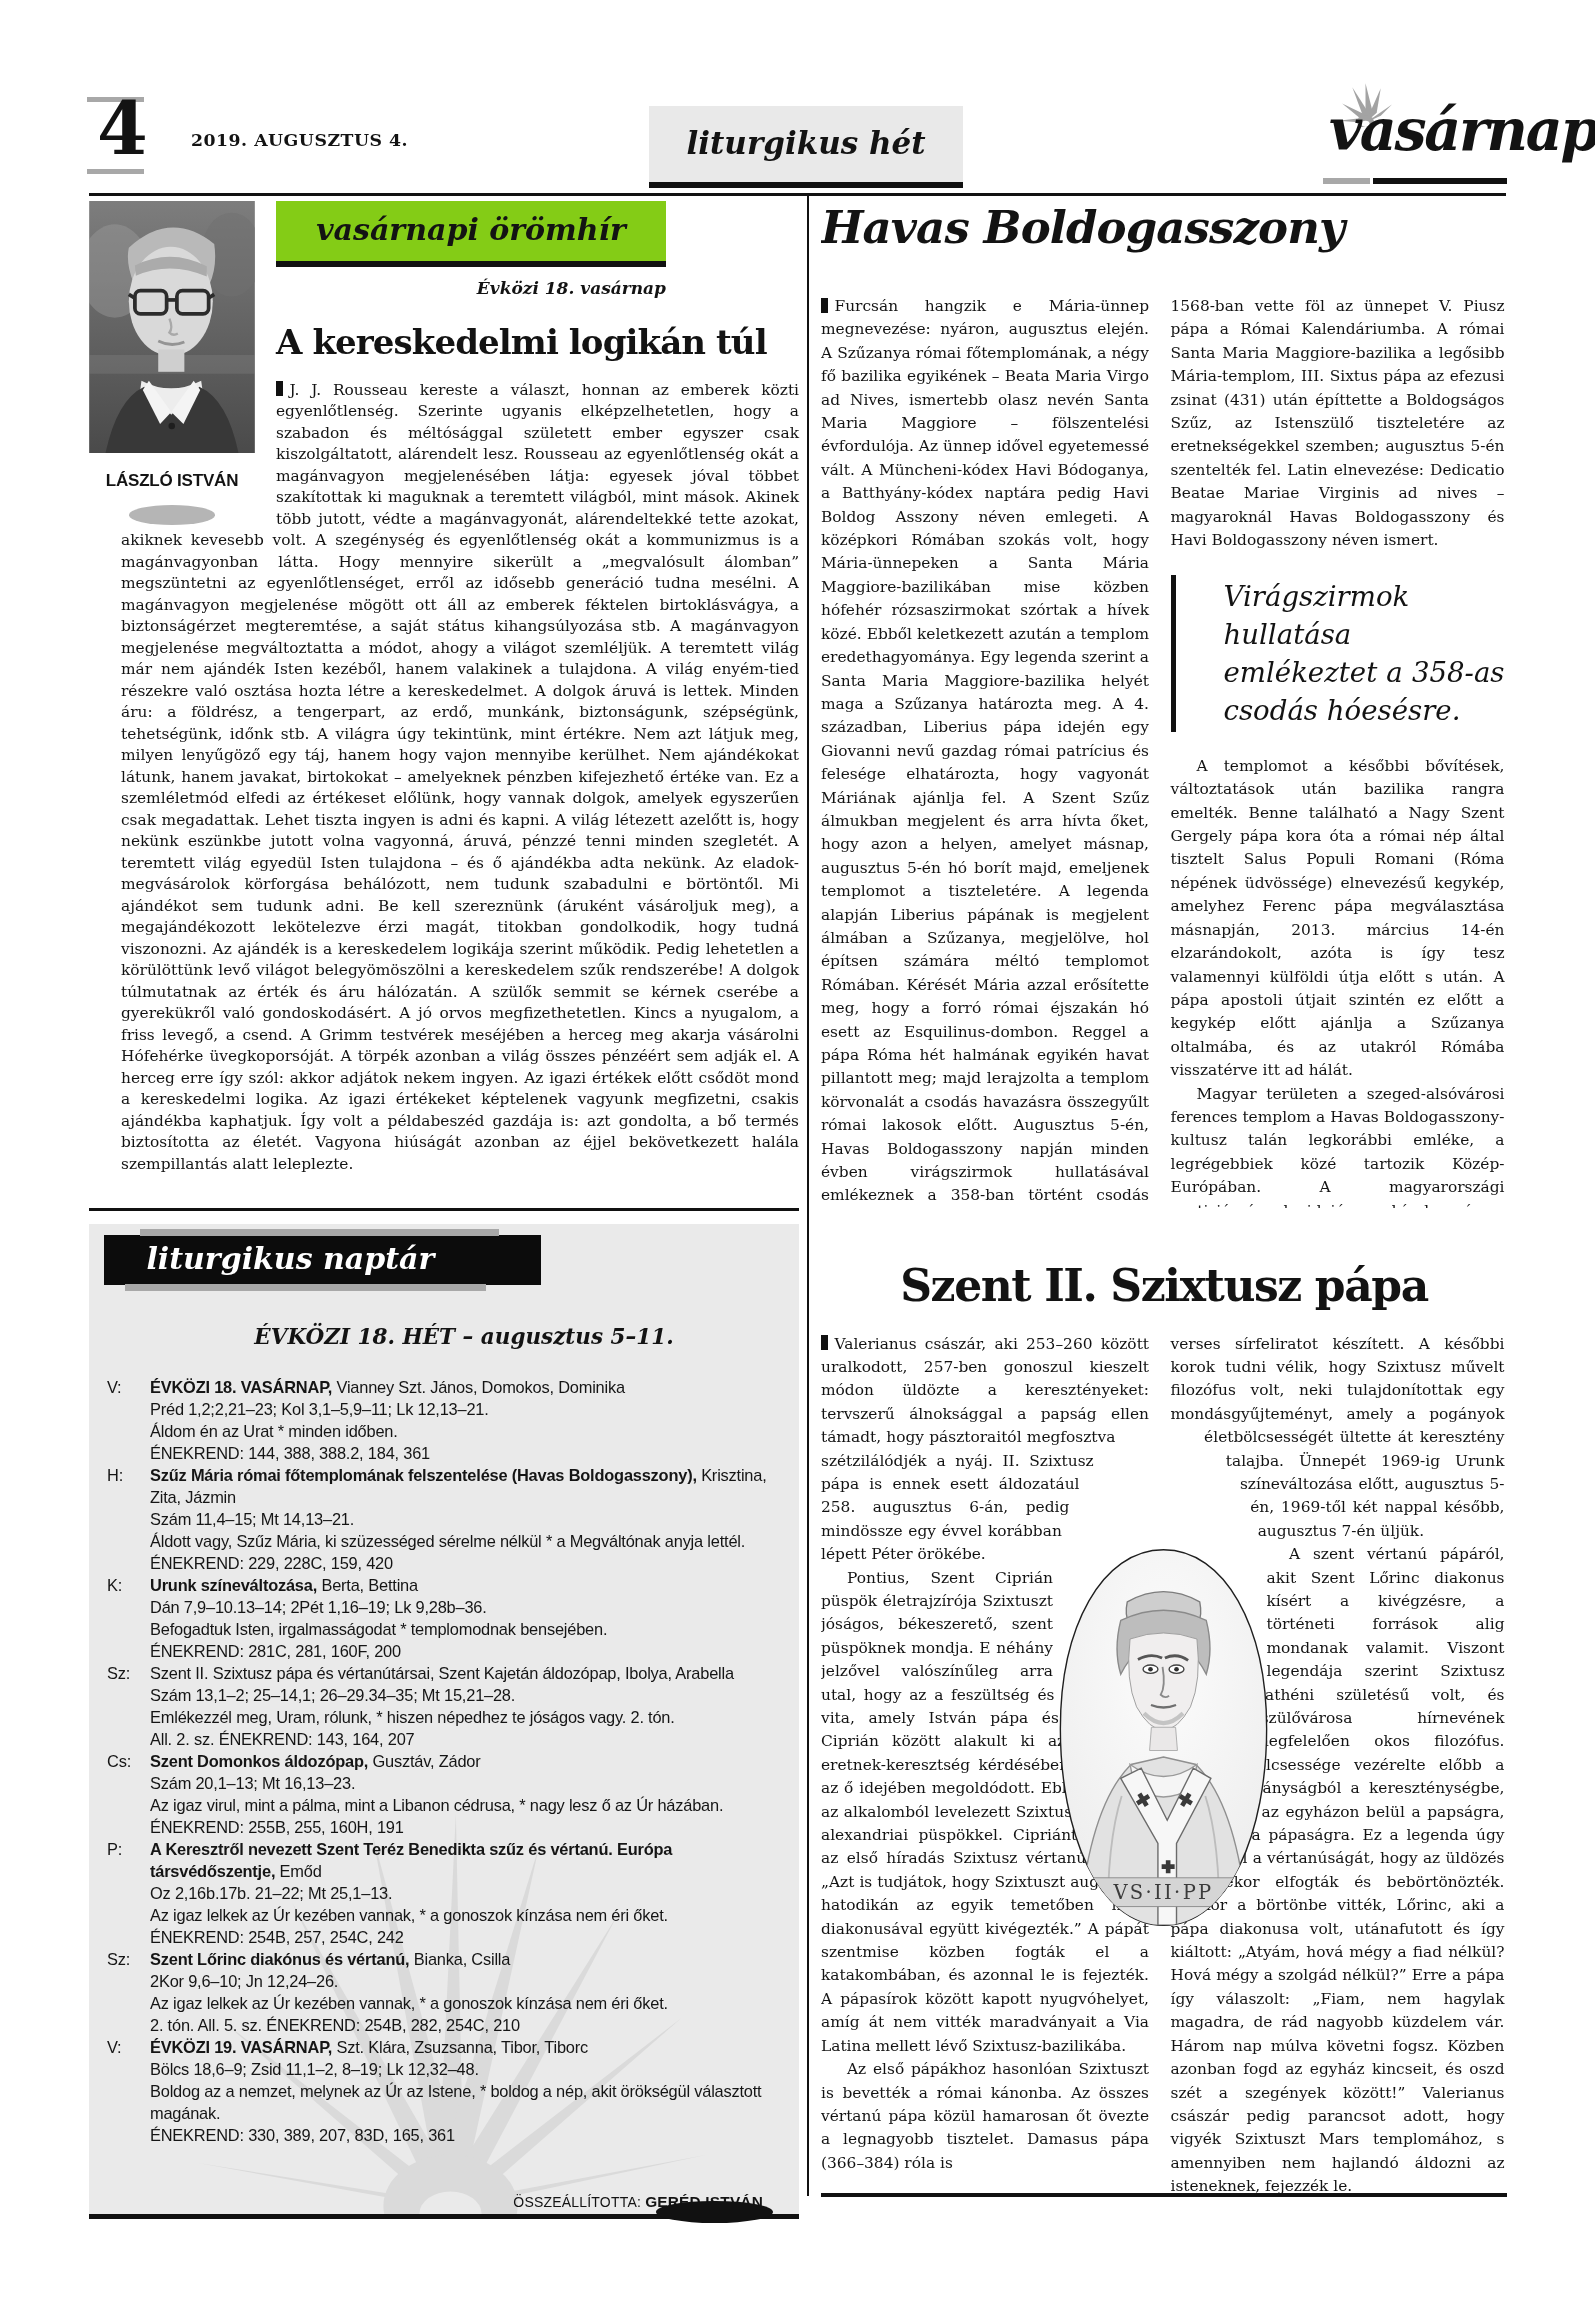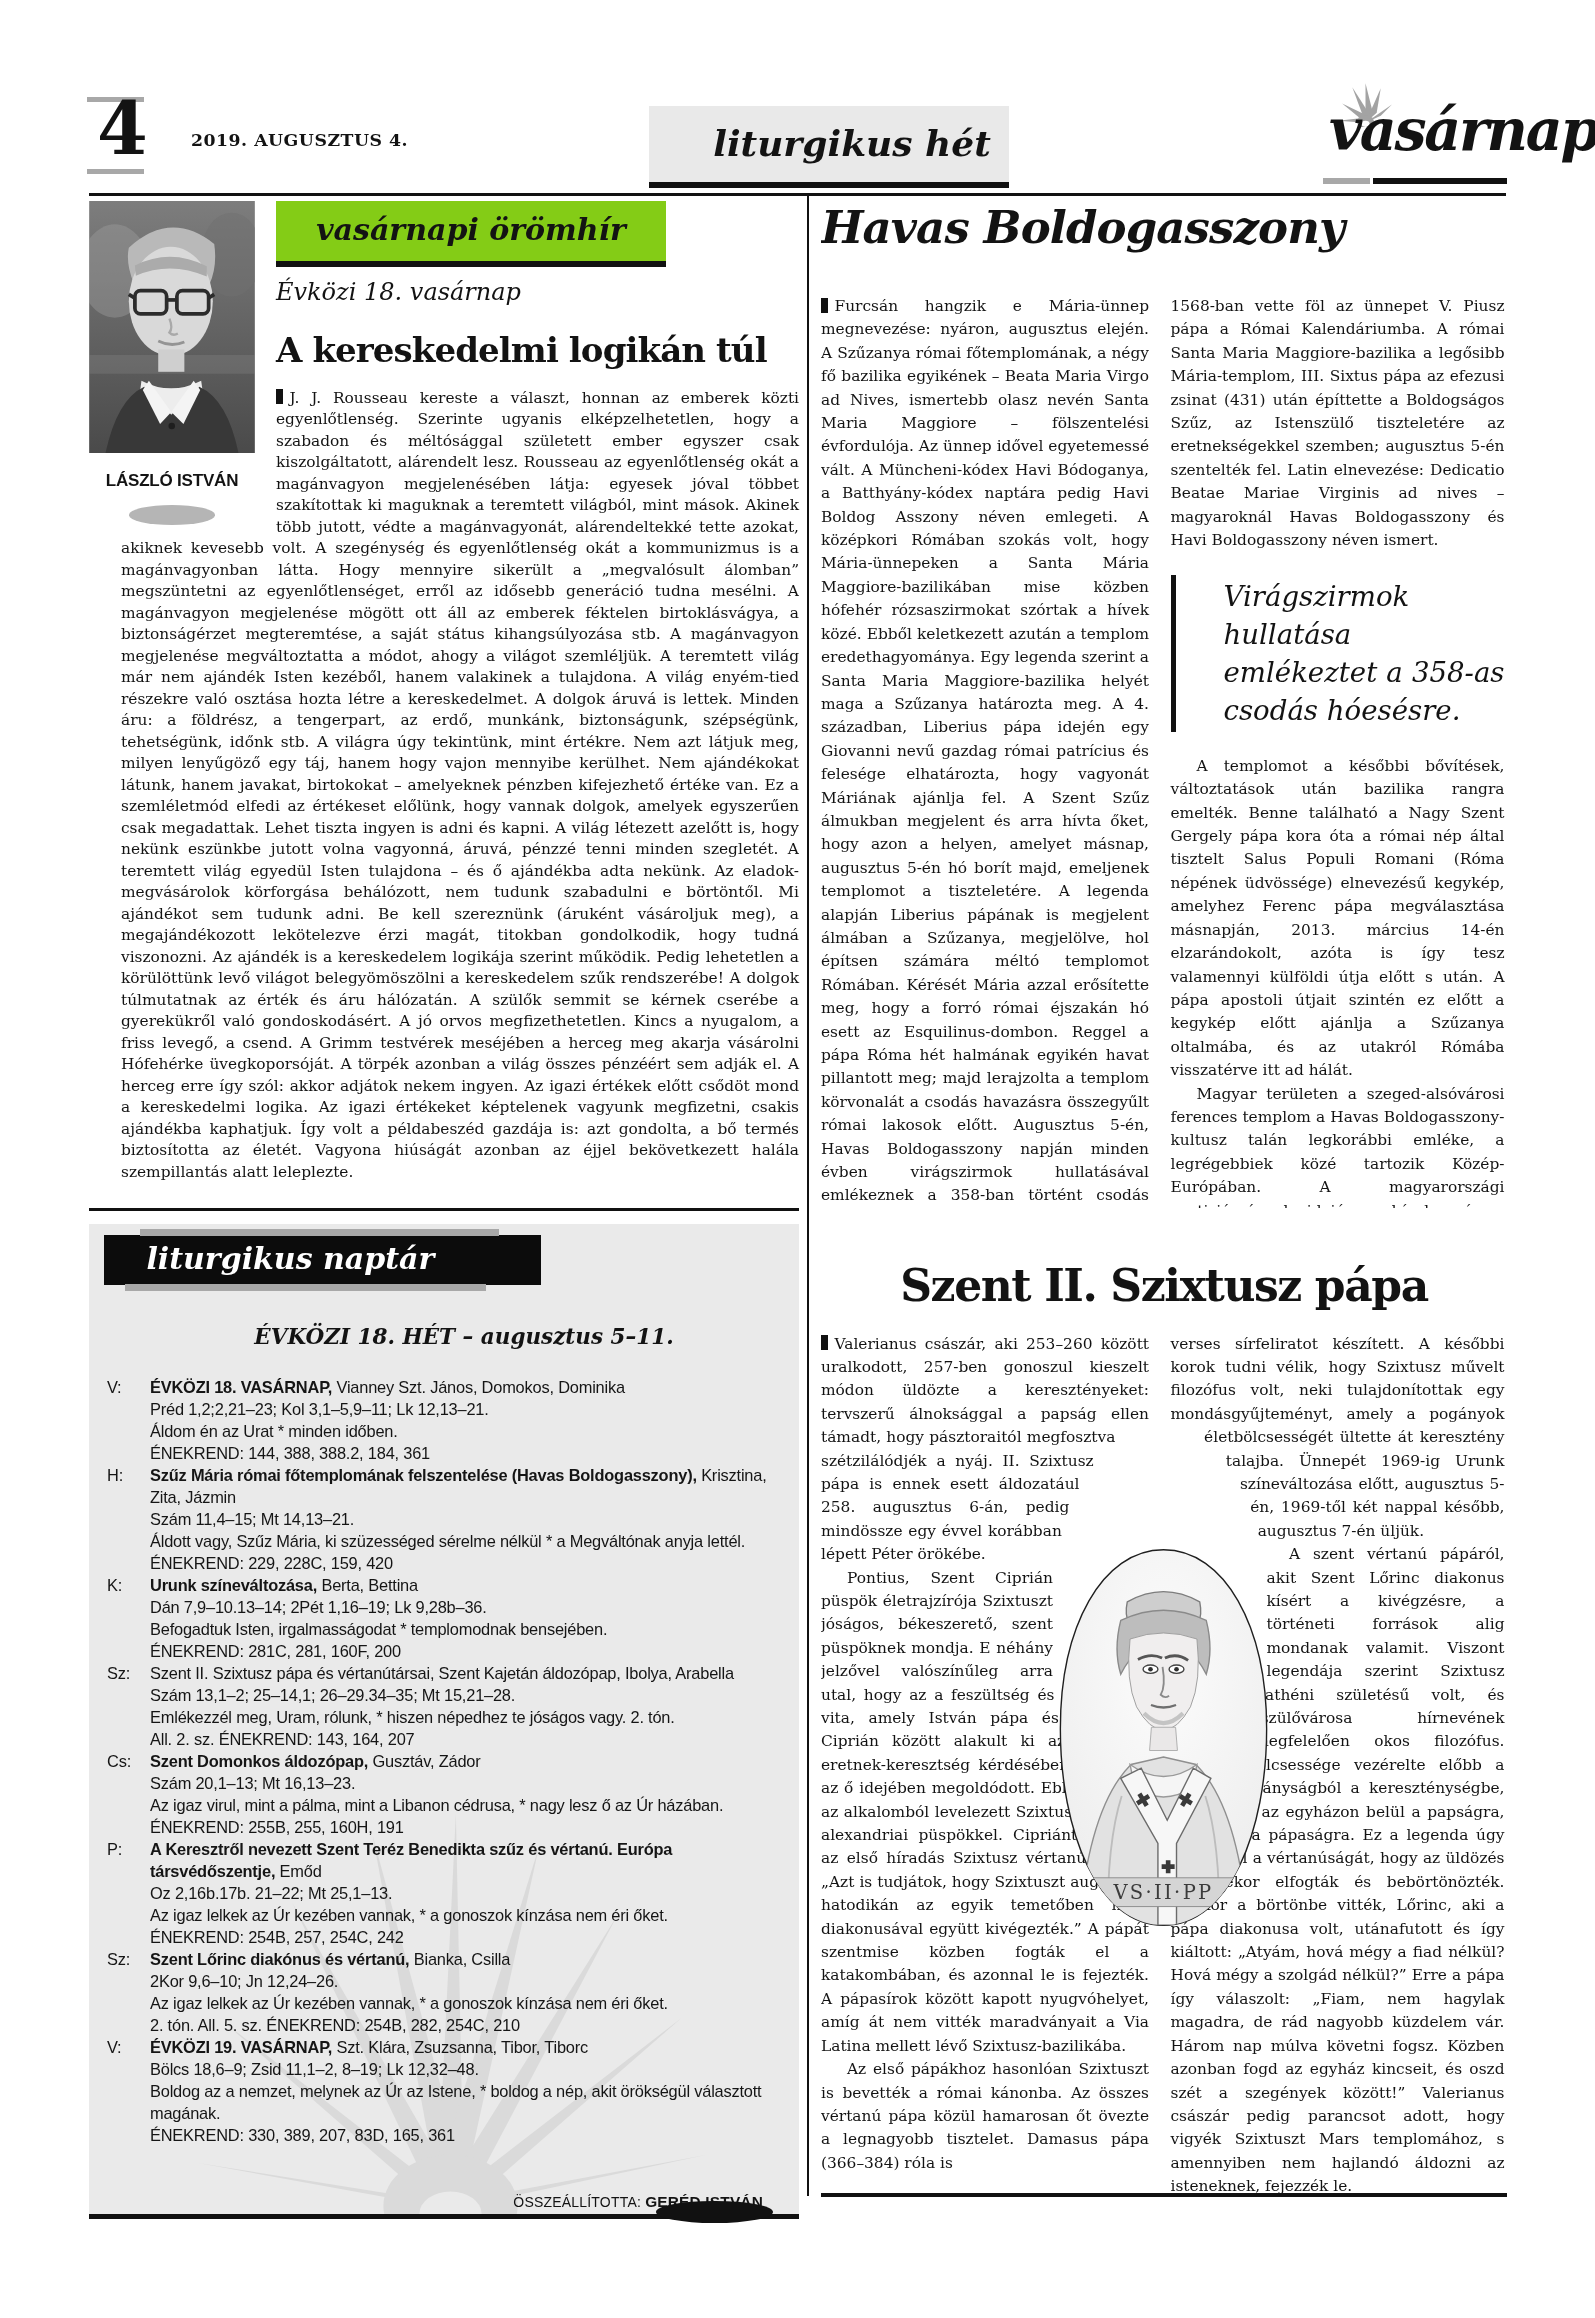--- a/index.html
+++ b/index.html
@@ -4,40 +4,40 @@
 <style>
   html,body{margin:0;padding:0;background:#ffffff;}
   .page{position:relative;width:1595px;height:2319px;background:#fff;color:#131313;
         font-family:"DejaVu Serif",serif;overflow:hidden;}
   
   .hbar{position:absolute;width:57px;height:5.1px;background:#a8a8a8;}
   .page-num{position:absolute;left:97px;top:92px;font-size:73px;font-weight:bold;line-height:1;}
   .pdate{position:absolute;left:191px;top:130px;font-size:17.3px;font-weight:bold;letter-spacing:0.5px;}
   .lit-het{position:absolute;left:649px;top:106px;width:314px;height:76px;background:#e9e9e9;
            border-bottom:6px solid #111;text-align:center;font-style:italic;font-weight:bold;
-           font-size:36px;line-height:74px;padding-left:46px;}
+           font-size:31px;line-height:74px;}
   .masthead{position:absolute;left:1315px;top:93px;width:192px;height:93px;}
   .masthead .mtext{position:absolute;left:14px;top:8.4px;font-style:italic;font-weight:bold;
                    font-size:57px;letter-spacing:-2.3px;line-height:1;}
   .masthead .u-gray{position:absolute;left:8.4px;top:85px;width:47px;height:6px;background:#a8a8a8;}
   .masthead .u-black{position:absolute;left:58px;top:85px;width:134px;height:6px;background:#111;}
   .masthead svg{position:absolute;left:19.6px;top:-13px;}
   .header-rule{position:absolute;left:89px;top:193px;width:1417px;height:3.3px;background:#111;}
   .center-divider{position:absolute;left:807px;top:193px;width:1.9px;height:2003px;background:#111;}
   
   .oro{position:absolute;left:89px;top:201px;width:710px;max-height:1005px;}
   .photo-block{float:left;width:166px;margin-right:21px;}
   .photo-block .photo{width:166px;height:252px;}
   .photo-block .caption{margin-top:16px;text-align:center;font-family:"Liberation Sans",sans-serif;
                         font-weight:bold;font-size:17px;letter-spacing:-0.2px;}
   .photo-block .gellipse{width:86px;height:19.6px;background:#b5b5b5;border-radius:50%;margin:14px auto 0;}
   .head-group{margin-left:187px;}
   .oro-banner{width:390px;height:60px;background:#84cc16;border-bottom:6.5px solid #111;
               text-align:center;font-style:italic;font-weight:bold;font-size:30px;line-height:58px;}
-  .oro-sub{margin-top:11.2px;width:390px;text-align:left;font-style:italic;font-weight:normal;font-size:24px;}
+  .oro-sub{margin-top:11.2px;width:390px;text-align:right;font-style:italic;font-weight:bold;font-size:17px;}
   .oro-title{margin-top:23.4px;font-size:34px;font-weight:bold;letter-spacing:-0.9px;white-space:nowrap;}
   .oro-body{margin-top:18px;font-size:15.4px;line-height:21.5px;text-align:justify;margin-left:32px;}
   .pmark{display:inline-block;width:7px;height:15.4px;background:#111;margin-right:6.5px;vertical-align:-1.9px;}
   
   .havas{position:absolute;left:821px;top:201px;width:686px;height:1007px;overflow:hidden;}
   .havas-title{margin:0 0 41px 0;font-style:italic;font-weight:bold;font-size:45px;letter-spacing:-0.9px;}
   .cols{display:flex;gap:21.5px;font-size:15.4px;line-height:23.4px;text-align:justify;}
   .c1{width:328px;} .c2{width:334px;}
   .cols p{margin:0;}
   .cols p.ind{text-indent:26px;}

